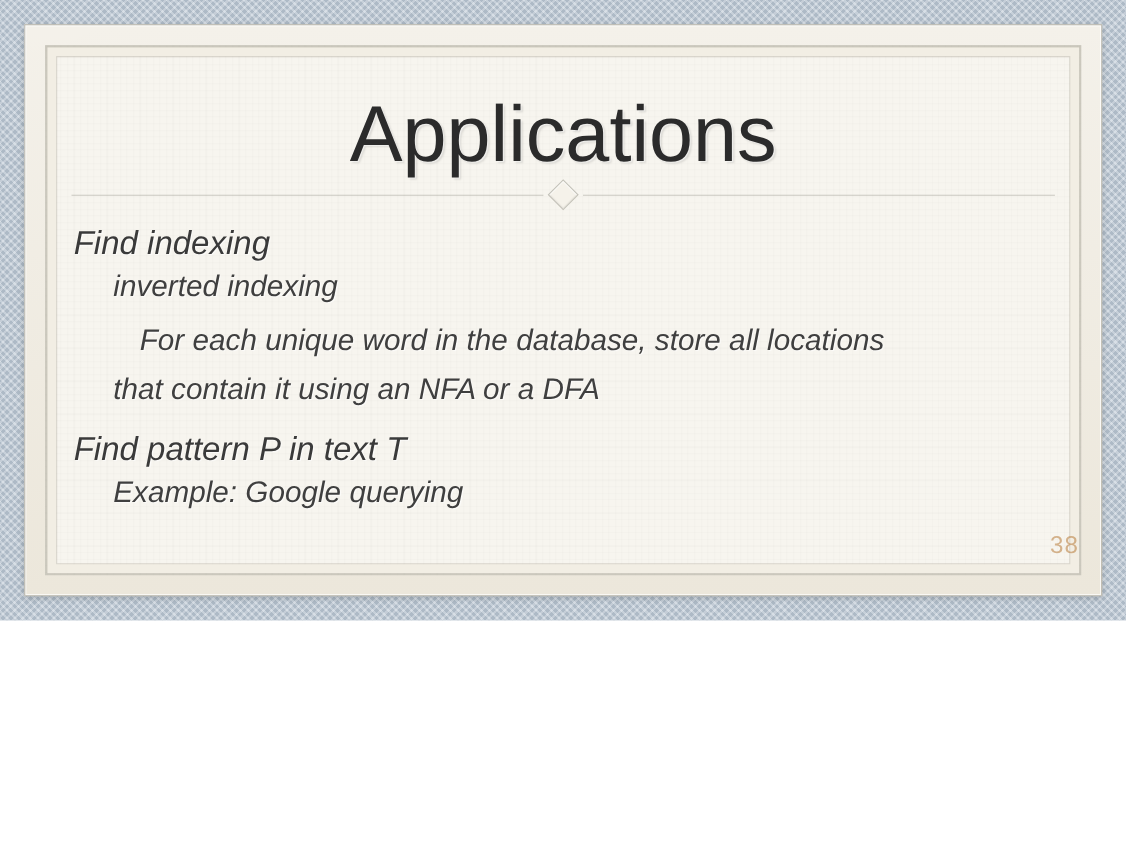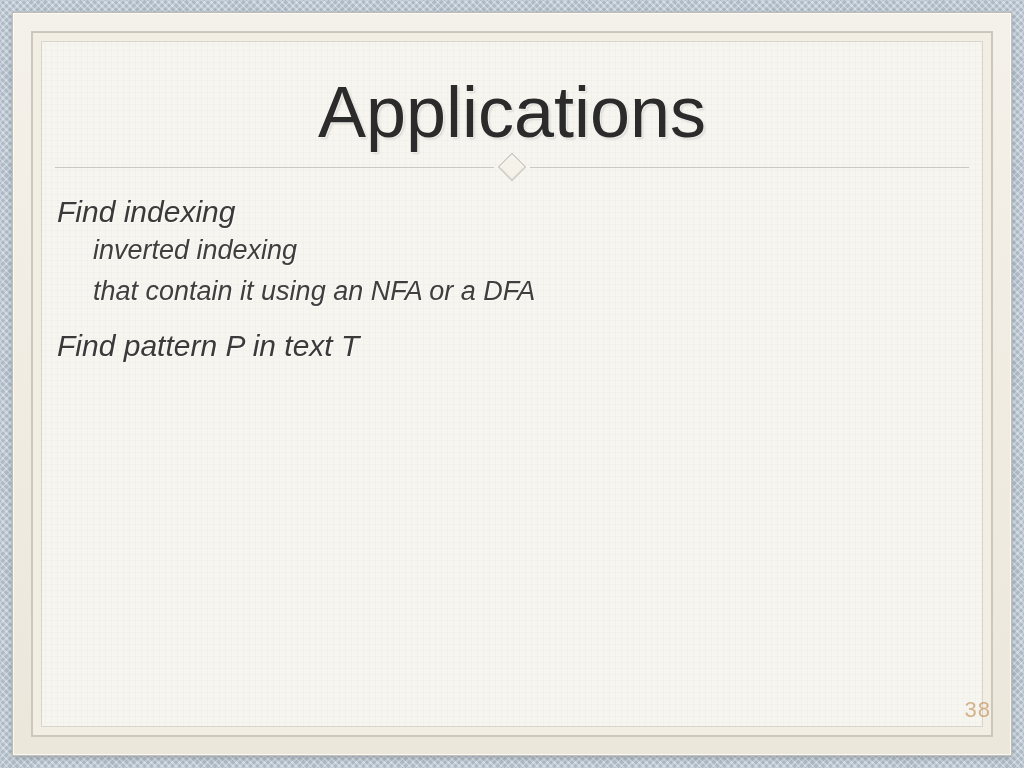--- a/index.html
+++ b/index.html
@@ -8,30 +8,30 @@
     width: 1024px;
     height: 768px;
     overflow: hidden;
     font-family: Arial, Helvetica, sans-serif;
   }
 
   
   .outer-frame {
     box-sizing: border-box;
     width: 1024px;
-    height: 768px;
+    height: 564px;
     background: #b9c6d3;
     background-image:
       repeating-linear-gradient(45deg,
         rgba(255,255,255,0.25) 0 2px,
         rgba(0,0,0,0.03) 2px 5px),
       repeating-linear-gradient(-45deg,
         rgba(255,255,255,0.25) 0 2px,
         rgba(0,0,0,0.03) 2px 5px);
-    padding: 12px;
+    padding: 22px;
   }
 
   .mid-frame {
     box-sizing: border-box;
     width: 100%;
     height: 100%;
     background: linear-gradient(#f4f1ea, #ece7db);
     border: 1px solid rgba(120,120,110,0.4);
     box-shadow:
       inset 0 0 0 1px rgba(255,255,255,0.7),
@@ -149,24 +149,26 @@
         <div class="diamond"></div>
         <div class="line"></div>
       </div>
 
       <div class="content">
 
         <div class="h1line">Find indexing</div>
 
         <div class="h2line">inverted indexing</div>
 
+        <div class="body2">For each unique word in the database, store all locations</div>
         <div class="body2-noindent">that contain it using an NFA or a DFA</div>
 
         <div class="h1line">Find pattern P in text T</div>
 
+        <div class="h2line">Example: Google querying</div>
 
 
 
       </div>
 
       <div class="page-num">38</div>
 
     </div>
   </div>
 </div>

